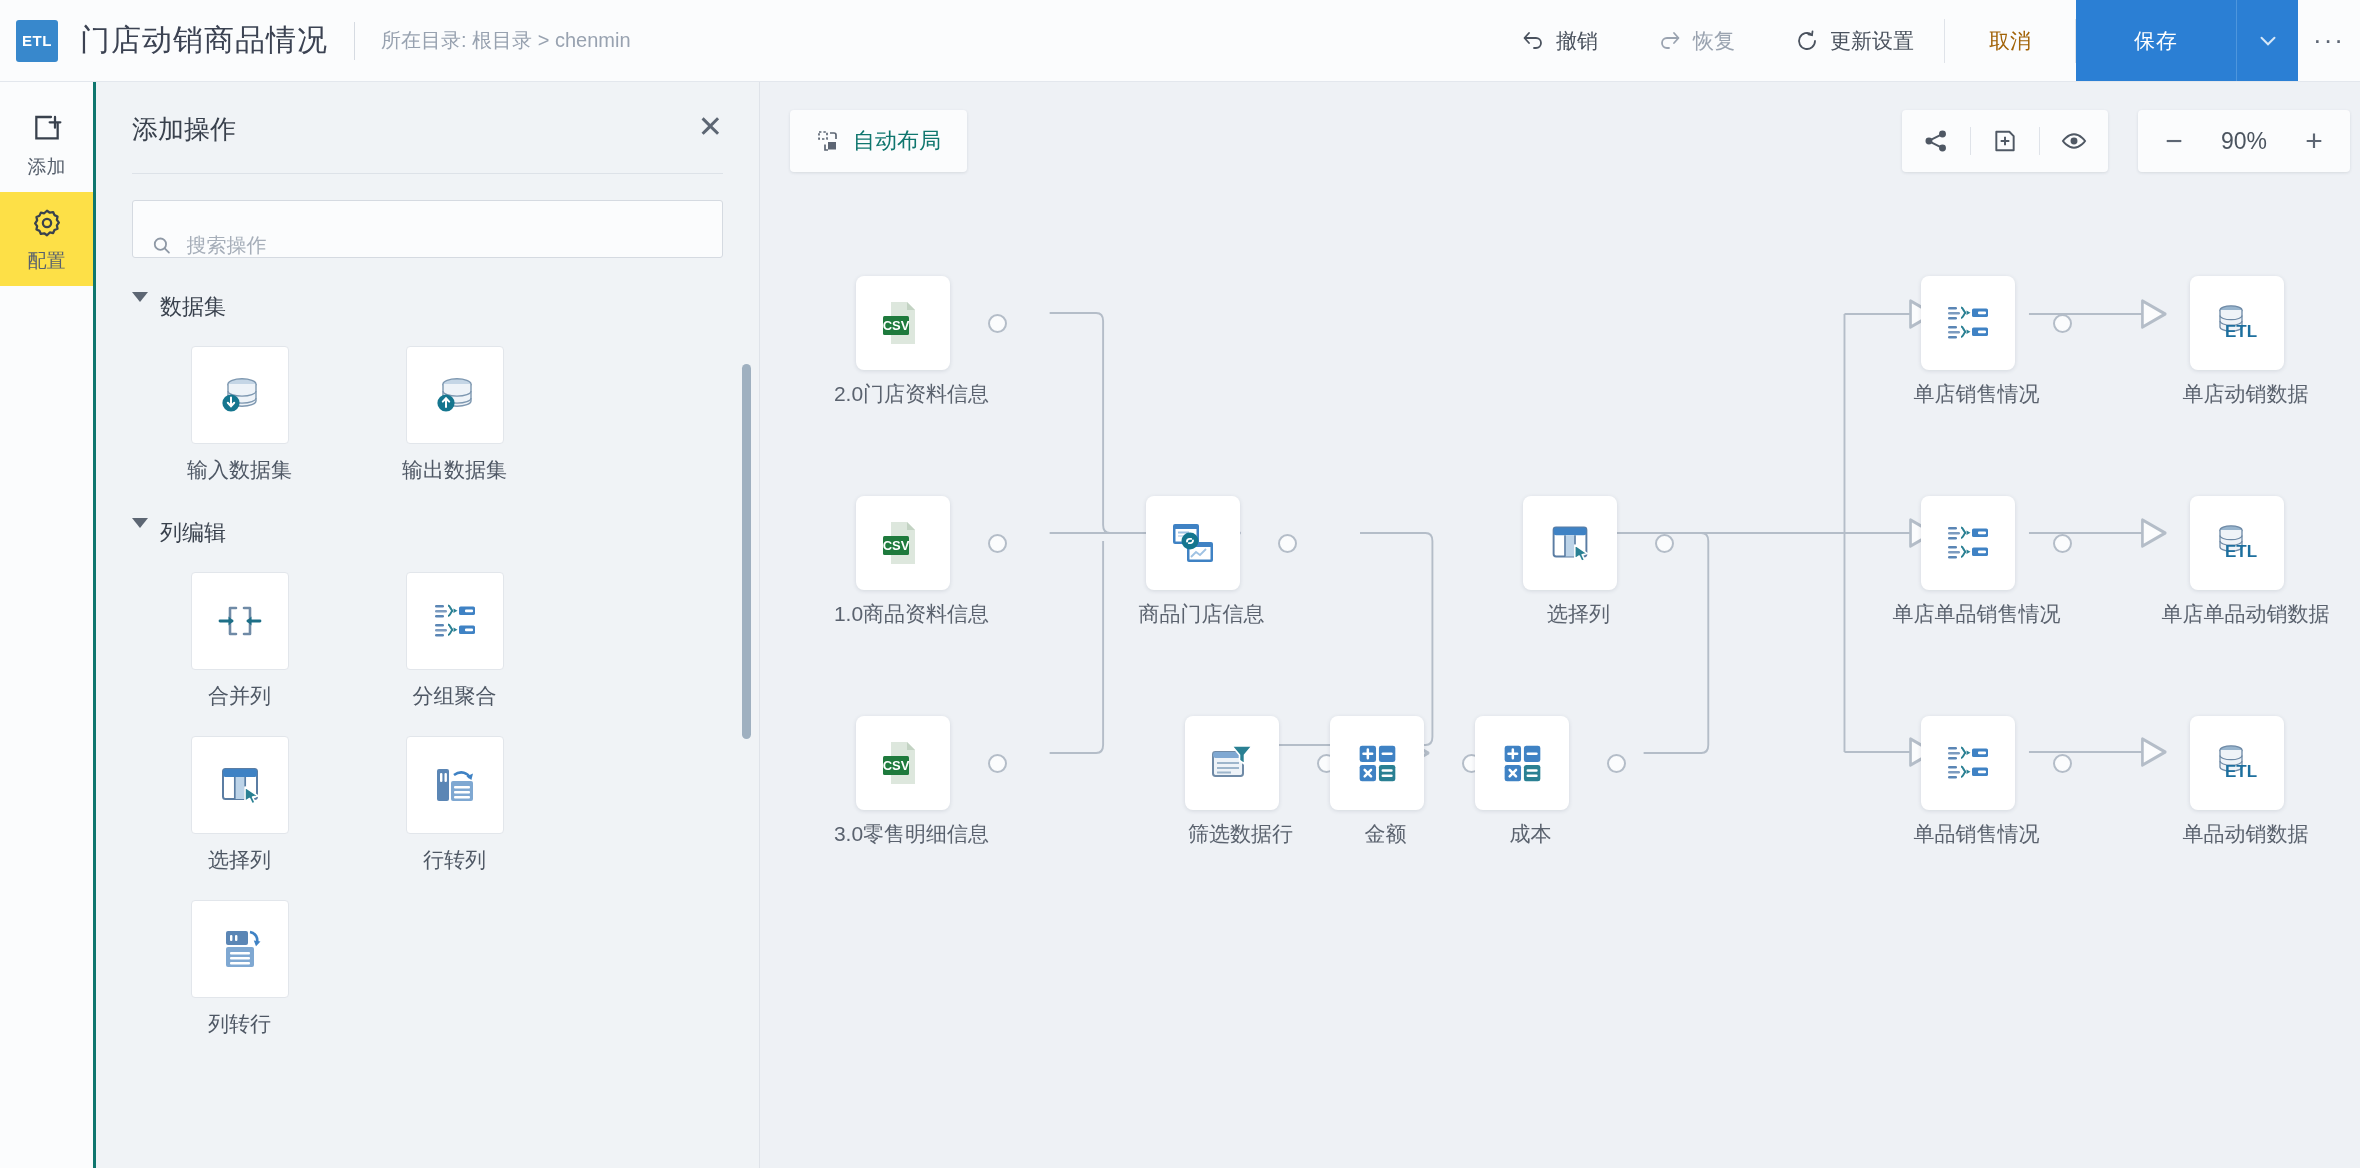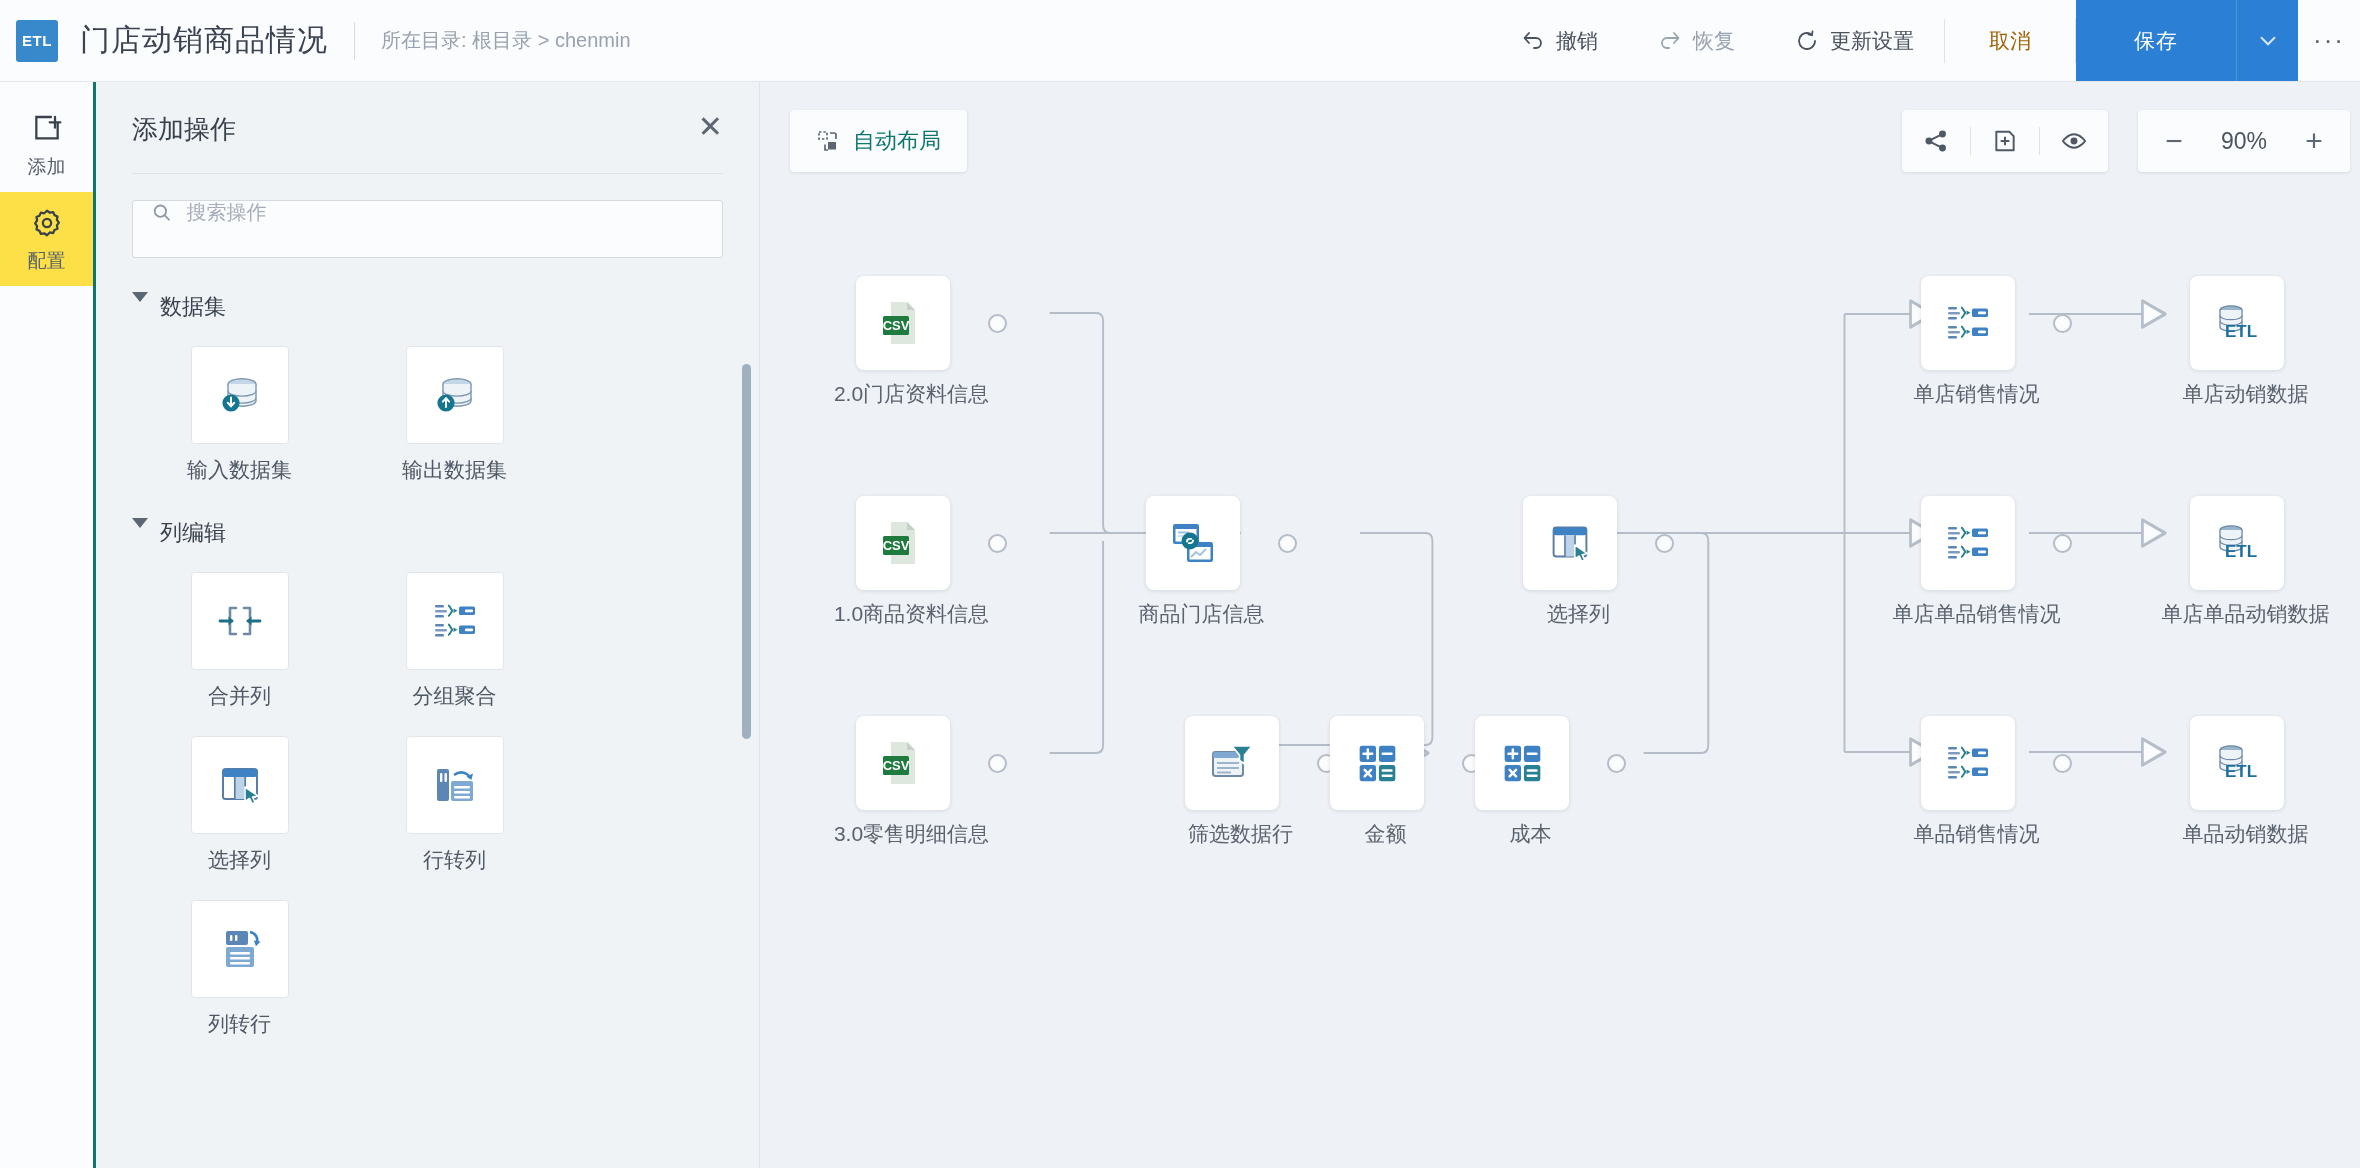--- a/index.html
+++ b/index.html
@@ -89,21 +89,21 @@
   #panel-head {
     padding: 30px 36px 0 36px;
     display: flex; align-items: flex-start; justify-content: space-between;
   }
   #panel-title { font-size: 26px; color: #39414d; }
   #panel-close { font-size: 30px; color: #5d6673; cursor: pointer; line-height: 1; }
   #panel-rule { height: 1px; background: #dde2e8; margin: 26px 36px 0 36px; }
   #search-wrap { padding: 26px 36px 0 36px; }
   #search-box {
     border: 1px solid #d5dae1; background: #fbfcfd; height: 58px;
-    border-radius: 3px; display: flex; align-items: flex-start; padding: 0 18px;
+    border-radius: 3px; display: flex; align-items: flex-end; padding: 0 18px;
     gap: 14px; cursor: text;
   }
   #search-input {
     border: none; outline: none; background: transparent;
     font-size: 20px; color: #39414d; width: 100%;
     font-family: inherit;
   }
   #search-input::placeholder { color: #a6aeb9; }
 
   #panel-scroll {

